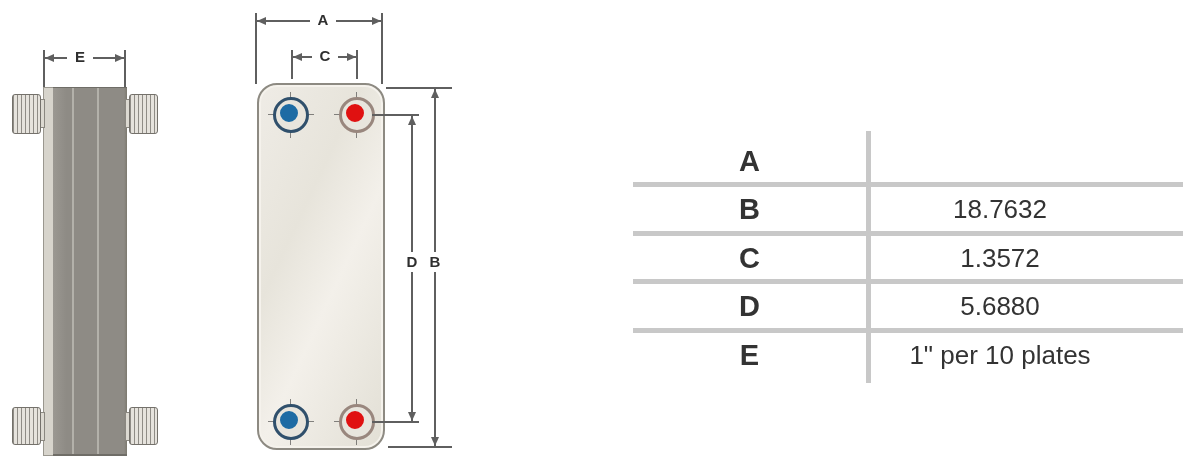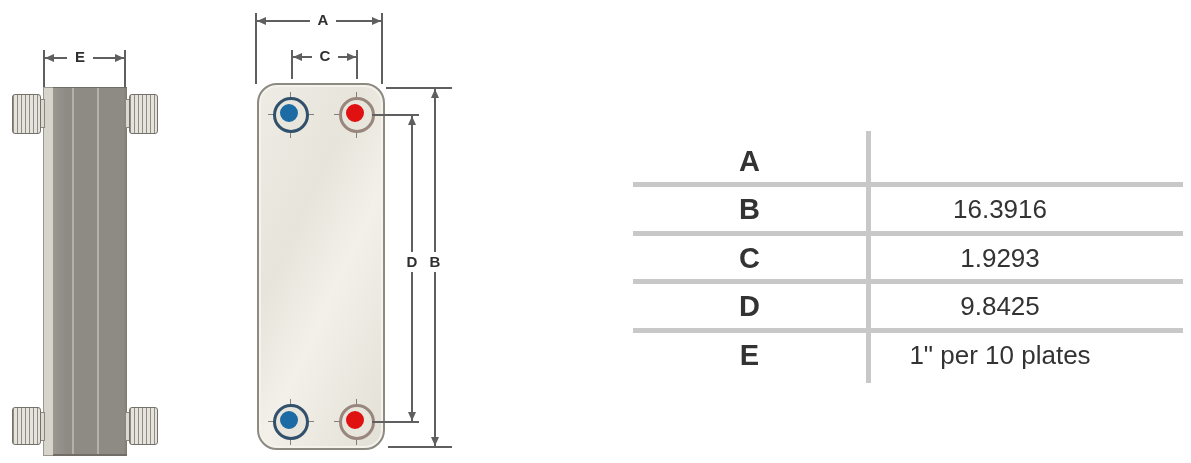--- a/index.html
+++ b/index.html
@@ -156,29 +156,29 @@
     <div class="hline" style="top:51px;"></div>
     <div class="hline" style="top:100px;"></div>
     <div class="hline" style="top:148px;"></div>
     <div class="hline" style="top:197px;"></div>
 
     <div class="trow" style="top:6px;">
       <div class="tlabel">A</div>
     </div>
     <div class="trow" style="top:54px;">
       <div class="tlabel">B</div>
-      <div class="tvalue">16.3916</div>
+      <div class="tvalue">18.7632</div>
     </div>
     <div class="trow" style="top:103px;">
       <div class="tlabel">C</div>
-      <div class="tvalue">1.9293</div>
+      <div class="tvalue">1.3572</div>
     </div>
     <div class="trow" style="top:151px;">
       <div class="tlabel">D</div>
-      <div class="tvalue">9.8425</div>
+      <div class="tvalue">5.6880</div>
     </div>
     <div class="trow" style="top:200px;">
       <div class="tlabel">E</div>
       <div class="tvalue">1" per 10 plates</div>
     </div>
   </div>
 
 </div>
 
 </body></html>

